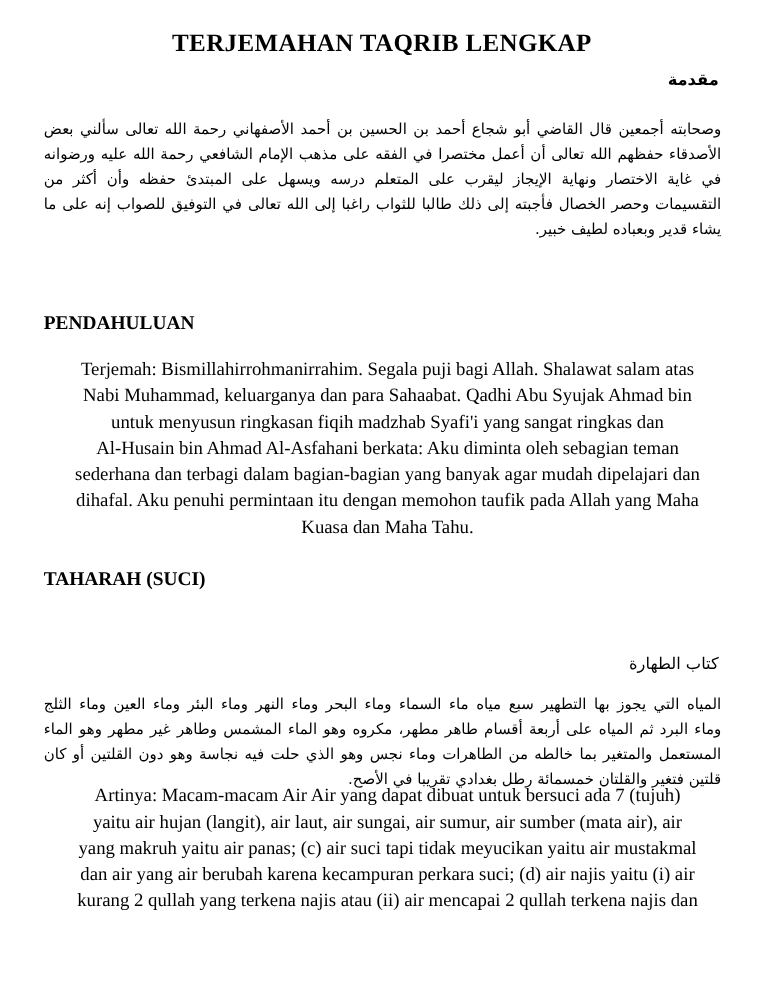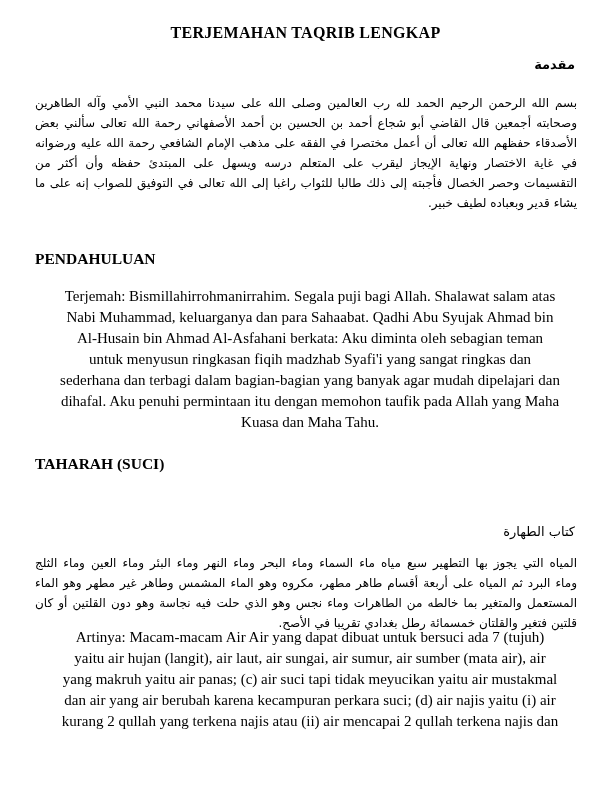--- a/index.html
+++ b/index.html
@@ -22,21 +22,21 @@
     color: #000;
   }
   .heading {
     font-family: "Liberation Serif", serif;
     font-size: 15.5px;
     font-weight: bold;
     color: #000;
   }
   .doc-title {
     font-family: "Liberation Serif", serif;
-    font-size: 16px;
+    font-size: 20px;
     font-weight: bold;
     letter-spacing: 0.3px;
     text-align: center;
     color: #000;
   }
   .ar {
     font-family: "DejaVu Sans", sans-serif;
     font-size: 12px;
     line-height: 20px;
     direction: rtl;
@@ -67,35 +67,34 @@
 </head>
 <body>
 
 <div id="page">
 
   <div class="abs doc-title" style="top:24px; left:0; right:0;">TERJEMAHAN TAQRIB LENGKAP</div>
 
   <div class="abs ar-heading bold" style="top:57px; right:36px;">مقدمة</div>
 
   <div class="abs ar ar-para" style="top:93px; left:35px; right:34px;">
-      <div class="line">بسم الله الرحمن الرحيم الحمد لله رب العالمين وصلى الله على سيدنا محمد النبي الأمي وآله الطاهرين</div>
       <div class="line">وصحابته أجمعين قال القاضي أبو شجاع أحمد بن الحسين بن أحمد الأصفهاني رحمة الله تعالى سألني بعض</div>
       <div class="line">الأصدقاء حفظهم الله تعالى أن أعمل مختصرا في الفقه على مذهب الإمام الشافعي رحمة الله عليه ورضوانه</div>
       <div class="line">في غاية الاختصار ونهاية الإيجاز ليقرب على المتعلم درسه ويسهل على المبتدئ حفظه وأن أكثر من</div>
       <div class="line">التقسيمات وحصر الخصال فأجبته إلى ذلك طالبا للثواب راغبا إلى الله تعالى في التوفيق للصواب إنه على ما</div>
       <div class="line">يشاء قدير وبعباده لطيف خبير.</div>
     </div>
 
   <div class="abs heading" style="top:250px; left:35px;">PENDAHULUAN</div>
 
   <div class="abs latin latin-para" style="top:286px; left:35px; width:550px;">
       <div class="line">Terjemah: Bismillahirrohmanirrahim. Segala puji bagi Allah. Shalawat salam atas</div>
       <div class="line">Nabi Muhammad, keluarganya dan para Sahaabat. Qadhi Abu Syujak Ahmad bin</div>
+      <div class="line">untuk menyusun ringkasan fiqih madzhab Syafi'i yang sangat ringkas dan</div>
       <div class="line">Al-Husain bin Ahmad Al-Asfahani berkata: Aku diminta oleh sebagian teman</div>
-      <div class="line">untuk menyusun ringkasan fiqih madzhab Syafi'i yang sangat ringkas dan</div>
       <div class="line">sederhana dan terbagi dalam bagian-bagian yang banyak agar mudah dipelajari dan</div>
       <div class="line">dihafal. Aku penuhi permintaan itu dengan memohon taufik pada Allah yang Maha</div>
       <div class="line">Kuasa dan Maha Tahu.</div>
     </div>
 
   <div class="abs heading" style="top:455px; left:35px;text-align:center;">TAHARAH (SUCI)</div>
 
   <div class="abs ar-heading" style="top:524px; right:36px;">كتاب الطهارة</div>
 
   <div class="abs ar ar-para" style="top:553px; left:35px; right:34px;">

